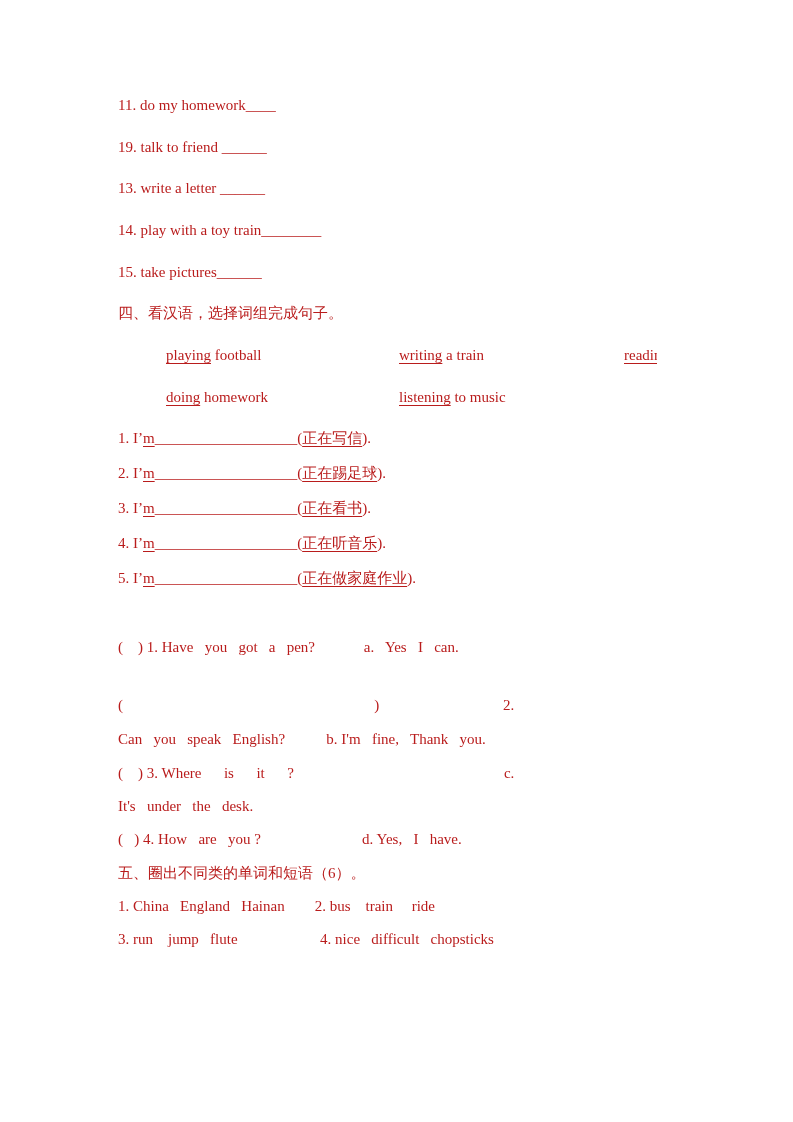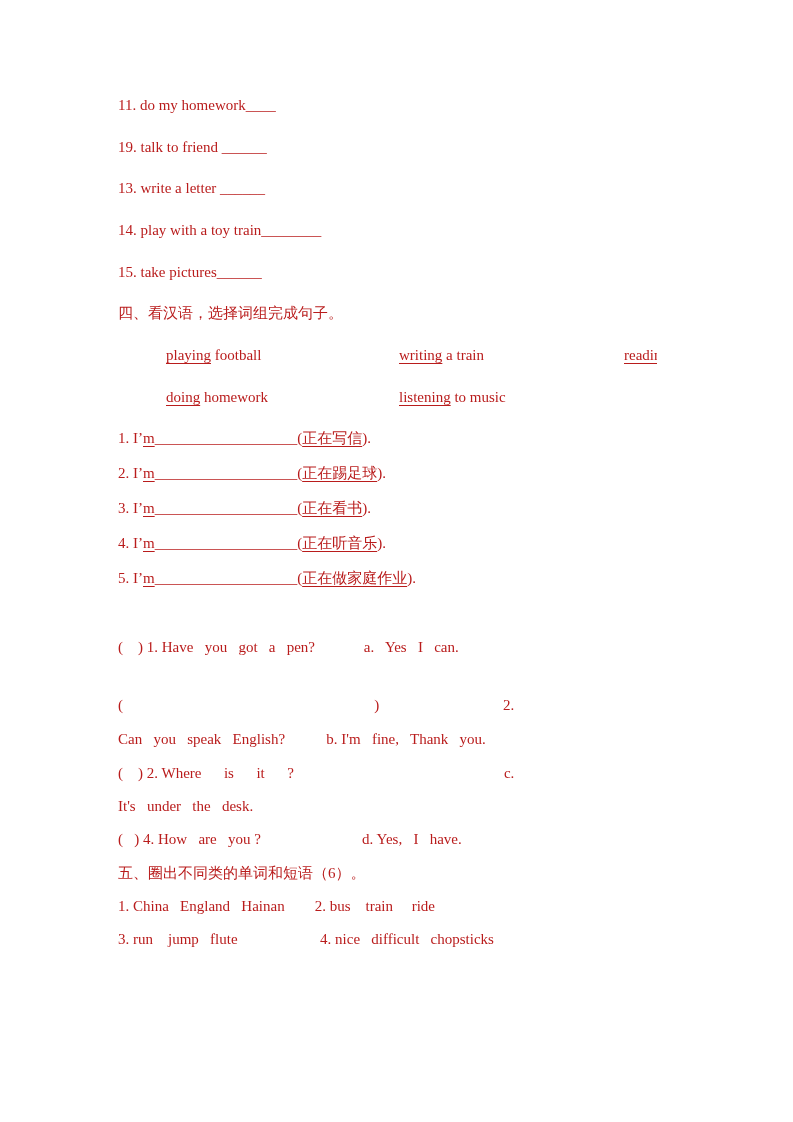--- a/index.html
+++ b/index.html
@@ -48,21 +48,21 @@
   <div class="line" style="top:431px"><span>1. I’</span><span class="u">m</span><span>___________________</span><span>(</span><span class="u">正在写信</span><span>).</span></div>
   <div class="line" style="top:466px"><span>2. I’</span><span class="u">m</span><span>___________________</span><span>(</span><span class="u">正在踢足球</span><span>).</span></div>
   <div class="line" style="top:501px"><span>3. I’</span><span class="u">m</span><span>___________________</span><span>(</span><span class="u">正在看书</span><span>).</span></div>
   <div class="line" style="top:536px"><span>4. I’</span><span class="u">m</span><span>___________________</span><span>(</span><span class="u">正在听音乐</span><span>).</span></div>
   <div class="line" style="top:571px"><span>5. I’</span><span class="u">m</span><span>___________________</span><span>(</span><span class="u">正在做家庭作业</span><span>).</span></div>
 
 
   <div class="line" style="top:640px">(    ) 1. Have   you   got   a   pen?             a.   Yes   I   can.</div>
   <div class="line" style="top:698px">(                                                                   )                                 2.</div>
   <div class="line" style="top:732px">Can   you   speak   English?           b. I'm   fine,   Thank   you.</div>
-  <div class="line" style="top:766px">(    ) 2. Where      is      it      ?                                                        c.</div>
+  <div class="line" style="top:766px">(    ) 3. Where      is      it      ?                                                        c.</div>
   <div class="line" style="top:799px">It's   under   the   desk.</div>
   <div class="line" style="top:832px">(   ) 4. How   are   you ?                           d. Yes,   I   have.</div>
 
   <div class="line" style="top:866px">五、圈出不同类的单词和短语（6）。</div>
 
   <div class="line" style="top:899px">1. China   England   Hainan        2. bus    train     ride</div>
   <div class="line" style="top:932px">3. run    jump   flute                      4. nice   difficult   chopsticks</div>
 
 </div>
 

